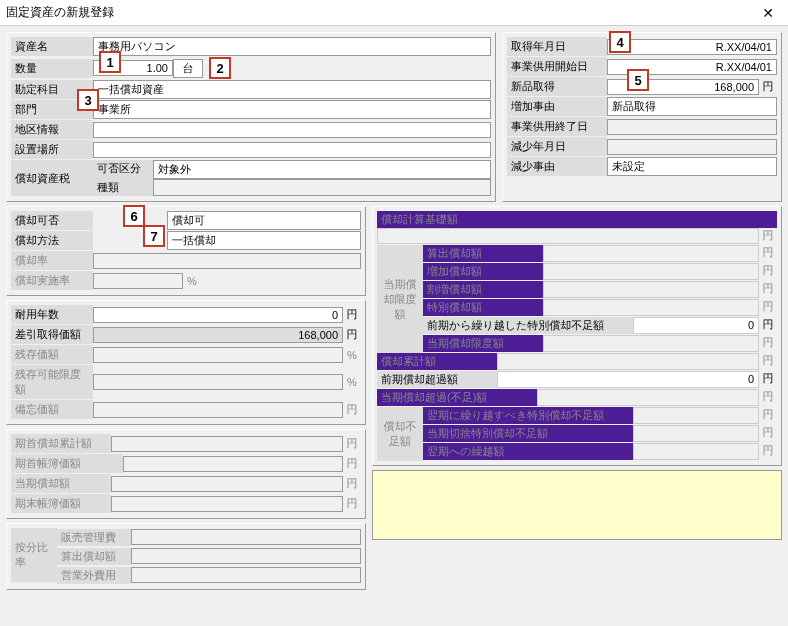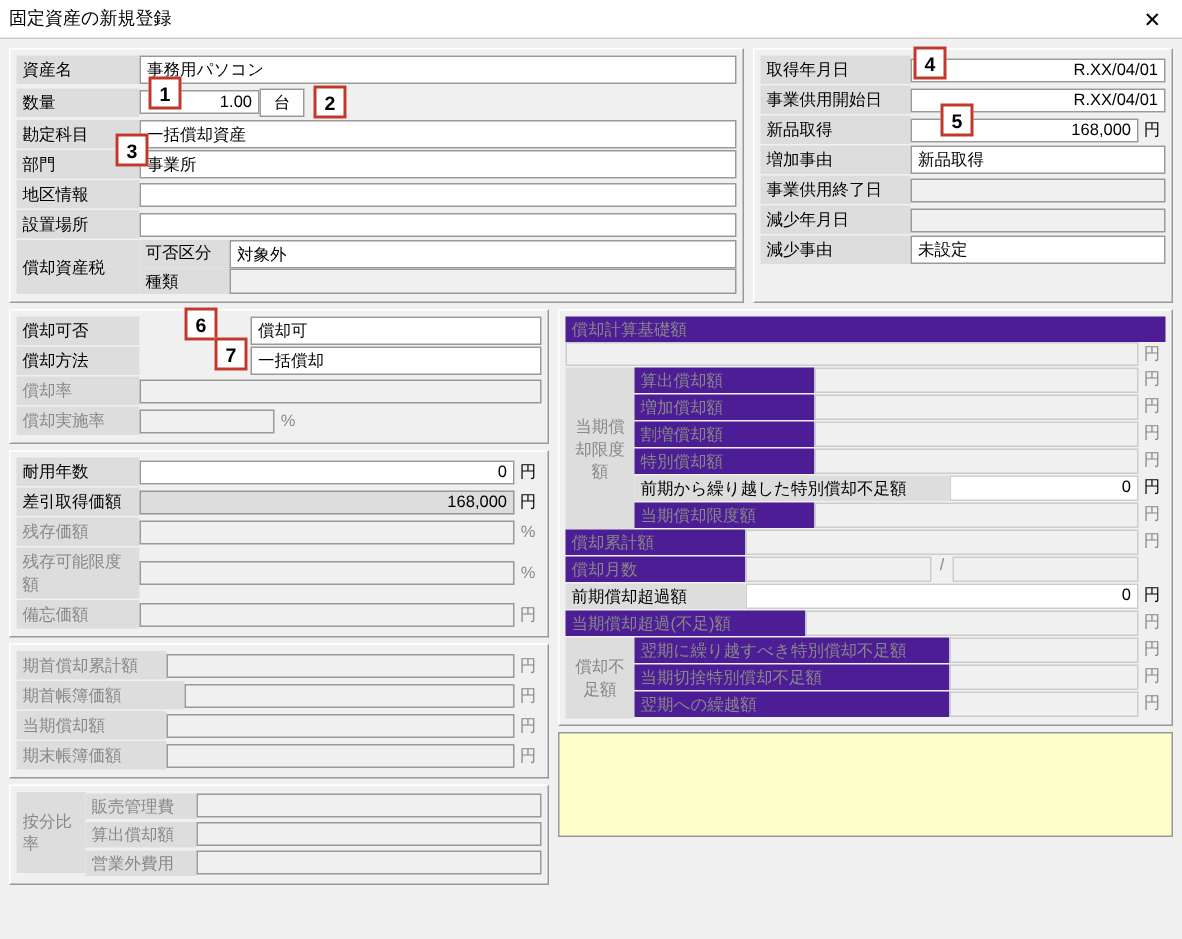--- a/index.html
+++ b/index.html
@@ -352,27 +352,20 @@
             </div>
           </div>
         </div>
 
         <div class="calc-row">
           <div class="calc-label" style="flex:0 0 120px">償却累計額</div>
           <div class="calc-val"></div>
           <div class="unit" style="color:#888">円</div>
         </div>
         <div class="calc-row">
-          <div class="calc-label" style="flex:0 0 120px">償却月数</div>
-          <div class="calc-val" style="flex:1"></div>
-          <div style="width:14px;text-align:center;color:#888">/</div>
-          <div class="calc-val" style="flex:1"></div>
-          <div class="unit"></div>
-        </div>
-        <div class="calc-row">
           <div class="calc-label active-cell" style="flex:0 0 120px;background:#ddd;color:#000">前期償却超過額</div>
           <div class="calc-val active-cell" style="background:#fff;color:#000">0</div>
           <div class="unit">円</div>
         </div>
         <div class="calc-row">
           <div class="calc-label" style="flex:0 0 160px">当期償却超過(不足)額</div>
           <div class="calc-val"></div>
           <div class="unit" style="color:#888">円</div>
         </div>
 

